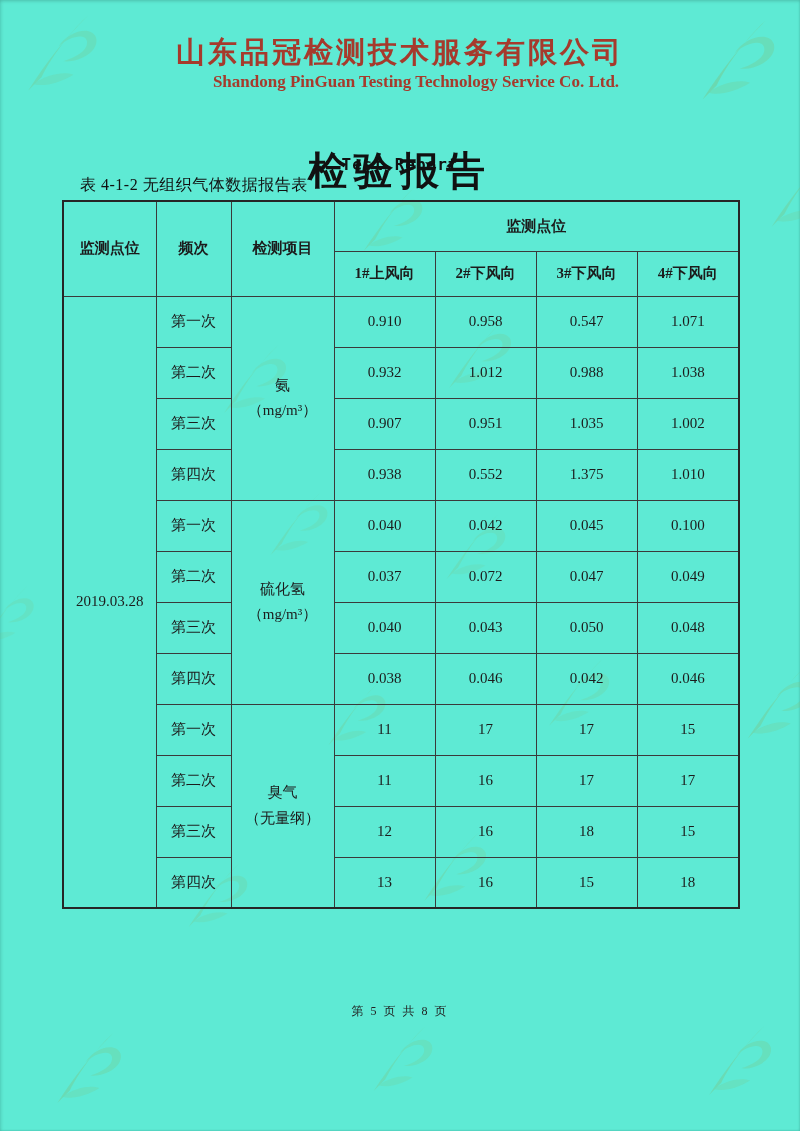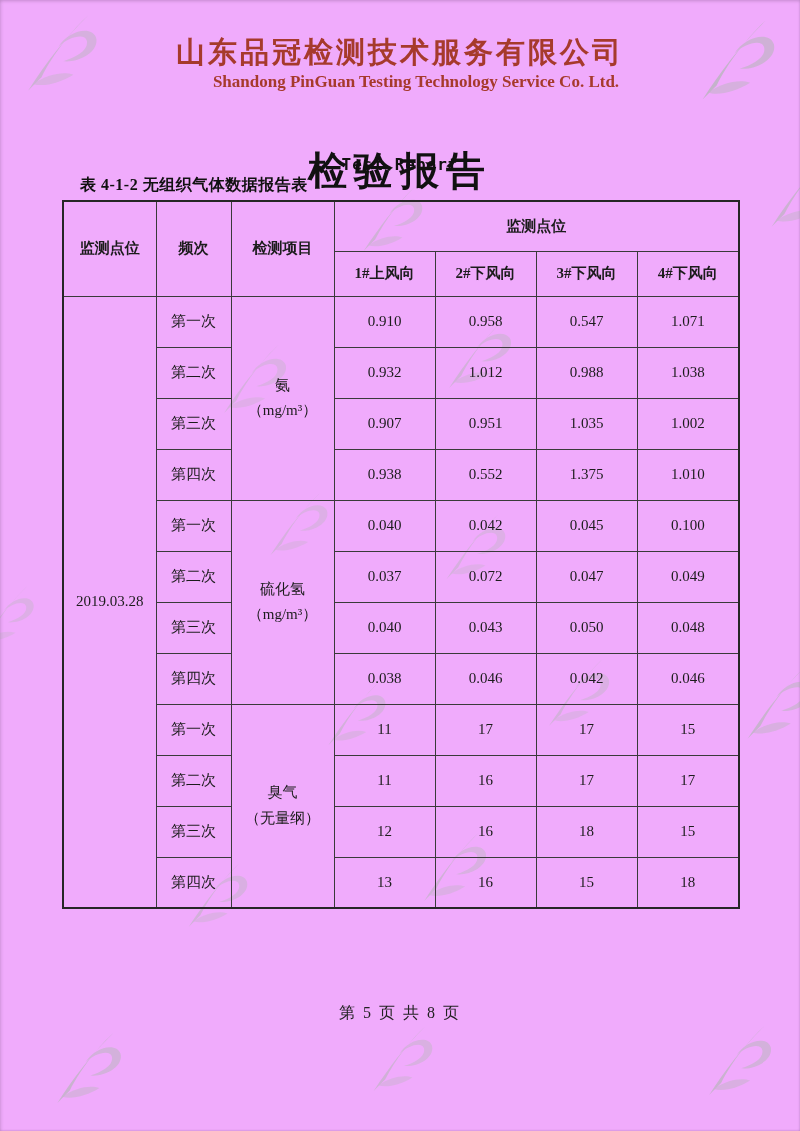--- a/index.html
+++ b/index.html
@@ -1,18 +1,18 @@
 <!DOCTYPE html>
 <html><head>
 <meta charset="utf-8">
 <style>
   html,body{margin:0;padding:0;background:#9a9a9a;}
   .page{
     position:relative;width:800px;height:1131px;margin:0 auto;
-    background:#f0abfc;overflow:hidden;
+    background:#5eead4;overflow:hidden;
     font-family:"Liberation Serif","DejaVu Serif",serif;color:#1c1c1c;
     box-shadow:inset 0 2px 3px rgba(0,0,0,.10), inset 2px 0 3px rgba(0,0,0,.06),
                inset -1px 0 2px rgba(0,0,0,.05), inset 0 -1px 2px rgba(0,0,0,.06);
   }
   
   .company-cn{
     position:absolute;top:33px;left:0;width:100%;text-align:center;
     font-size:29px;font-weight:bold;letter-spacing:3px;color:#a63a2c;
   }
   .company-en{
@@ -23,39 +23,39 @@
     position:absolute;top:104px;left:0;width:100%;text-align:center;
     font-size:39px;font-weight:bold;letter-spacing:7px;color:#111;margin-top:40px;
   }
   .report-title-en{
     position:absolute;top:155px;left:0;width:100%;text-align:center;
     font-family:"DejaVu Sans Mono","Liberation Mono",monospace;
     font-size:16px;font-weight:bold;color:#111;letter-spacing:1px;
   }
   .table-caption{
     position:absolute;top:175px;left:80px;
-    font-size:16px;font-weight:bold;color:#111;letter-spacing:.5px;
+    font-size:16px;font-weight:normal;color:#111;letter-spacing:.5px;
   }
   
   table.report{
     position:absolute;left:62px;top:200px;width:676px;
     border-collapse:collapse;table-layout:fixed;text-align:center;
     border:2.5px solid #262626;background:transparent;
   }
   table.report th, table.report td{
     border:1.5px solid #3a3a3a;padding:0;font-size:15px;vertical-align:middle;
     background:transparent;
   }
   table.report th{font-weight:bold;}
   tr.hr1{height:50px;} tr.hr2{height:45px;} tr.dr{height:51px;}
   .item-cell span{display:block;line-height:1.7;}
   
   .page-footer{
     position:absolute;top:1003px;left:0;width:100%;text-align:center;
-    font-size:16px;color:#222;letter-spacing:2px;
+    font-size:12px;color:#222;letter-spacing:2px;
   }
   
   .wm{position:absolute;pointer-events:none;}
 </style>
 </head>
 <body>
 
 <div class="page">
 
   <svg width="0" height="0" style="position:absolute" aria-hidden="true">

